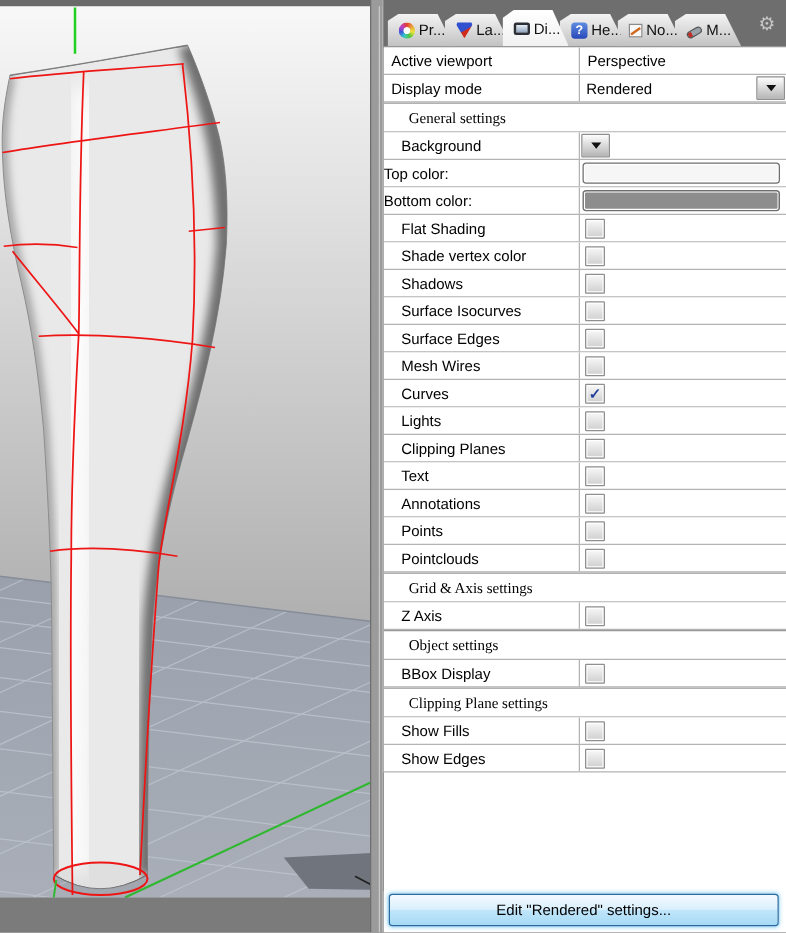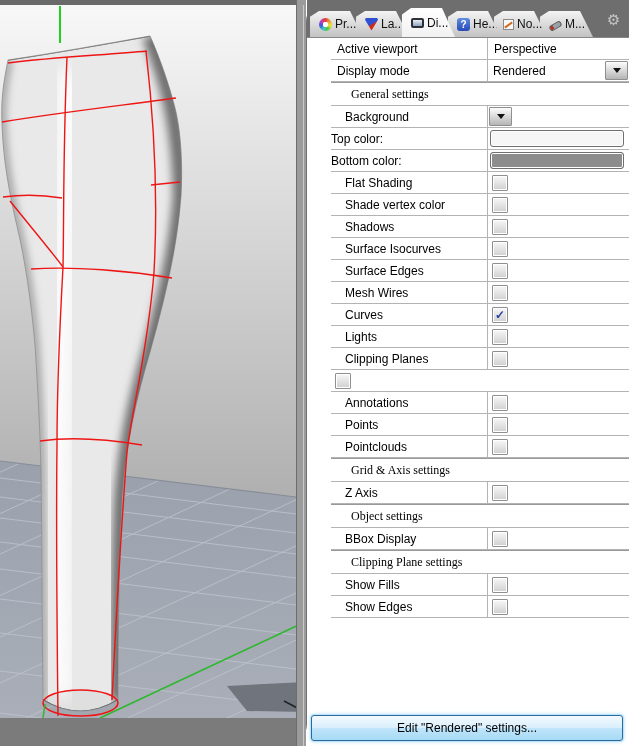--- a/index.html
+++ b/index.html
@@ -5,21 +5,21 @@
   html,body{margin:0;padding:0;background:#555;}
   .app{position:relative;width:629px;height:746px;overflow:hidden;
        font-family:"Liberation Sans",sans-serif;font-size:12px;color:#000;background:#fff;}
 
   
   .viewport{position:absolute;left:0;top:0;width:306px;height:746px;}
   .viewport svg{display:block;}
 
   
   .panel{position:absolute;left:306px;top:0;width:322px;height:746px;background:#fff;
-         border-right:1px solid #8f8f8f;border-left:1px solid #6f6f6f;box-sizing:content-box;border-radius:22px;}
+         border-right:1px solid #8f8f8f;border-left:1px solid #6f6f6f;box-sizing:content-box;}
 
   
   .tabbar{position:relative;height:37px;background:#6e6e6e;display:flex;align-items:flex-end;padding-left:3px;box-sizing:border-box;}
   .tab{position:relative;height:26px;width:44px;margin-right:-7px;display:flex;align-items:center;gap:3px;
        padding-left:9px;box-sizing:content-box;
        clip-path:polygon(0 100%,0 22%,9px 0,calc(100% - 13px) 0,100% 100%);
        background:linear-gradient(#f4f4f4,#c2c2c2);color:#111;cursor:default;}
   .tab.active{height:29px;background:linear-gradient(#ffffff,#f1f1f1);}
   .tab-lbl{white-space:nowrap;overflow:hidden;}
   .gear{position:absolute;right:7px;top:11px;width:17px;height:17px;color:#c6c6c6;font-size:15px;line-height:17px;text-align:center;}
@@ -38,21 +38,21 @@
       font-size:10px;font-weight:bold;text-align:center;line-height:13px;}
   .ic[data-name="help-icon"]::after{content:"?";}
   .ic[data-name="notes-icon"]{width:11px;height:11px;background:#f8f8f8;border:1px solid #8a8a8a;}
   .ic[data-name="notes-icon"]::after{content:"";position:absolute;left:0;top:4px;width:9px;height:2px;
       background:#d06a20;transform:rotate(-35deg);}
   .ic[data-name="materials-icon"]{width:13px;height:6px;margin-top:3px;border-radius:3px;border:1px solid #555;
       background:linear-gradient(90deg,#c03028 30%,#98a2aa 30%);transform:rotate(-30deg);}
 
   
   .rows{border-top:1px solid #888;}
-  .prow{display:flex;align-items:stretch;height:22px;box-sizing:border-box;border-bottom:1px solid #b3b3b3;background:#fff;margin-left:24px;}
+  .prow{display:flex;align-items:stretch;height:22px;box-sizing:border-box;border-bottom:1px solid #b3b3b3;background:#fff;}
   .prow.phead{height:24px;border-top:1px solid #999;align-items:center;}
   .lcell{width:157px;flex:none;border-right:1px solid #b3b3b3;display:flex;align-items:center;box-sizing:border-box;}
   .vcell{flex:1;position:relative;display:flex;align-items:center;}
   .lbl{white-space:nowrap;}
   .ind-h{padding-left:20px;font-family:Liberation Serif, serif;}
   .ind0{padding-left:6px;}
   .ind1{padding-left:14px;}
   .ind2{}
   .vtext{padding-left:6px;}
 
@@ -330,20 +330,23 @@
         </div>
         <div class="prow" data-name="row-clipping-planes">
           <div class="lcell" data-name="setting-label-cell">
             <span class="lbl ind1" data-name="setting-label">Clipping Planes</span>
           </div>
           <div class="vcell" data-name="setting-value-cell">
             <span class="cb" data-name="clipping-planes-checkbox"></span>
           </div>
         </div>
         <div class="prow" data-name="row-text">
+          <div class="lcell" data-name="setting-label-cell">
+            <span class="lbl ind1" data-name="setting-label">Text</span>
+          </div>
           <div class="vcell" data-name="setting-value-cell">
             <span class="cb" data-name="text-checkbox"></span>
           </div>
         </div>
         <div class="prow" data-name="row-annotations">
           <div class="lcell" data-name="setting-label-cell">
             <span class="lbl ind1" data-name="setting-label">Annotations</span>
           </div>
           <div class="vcell" data-name="setting-value-cell">
             <span class="cb" data-name="annotations-checkbox"></span>

